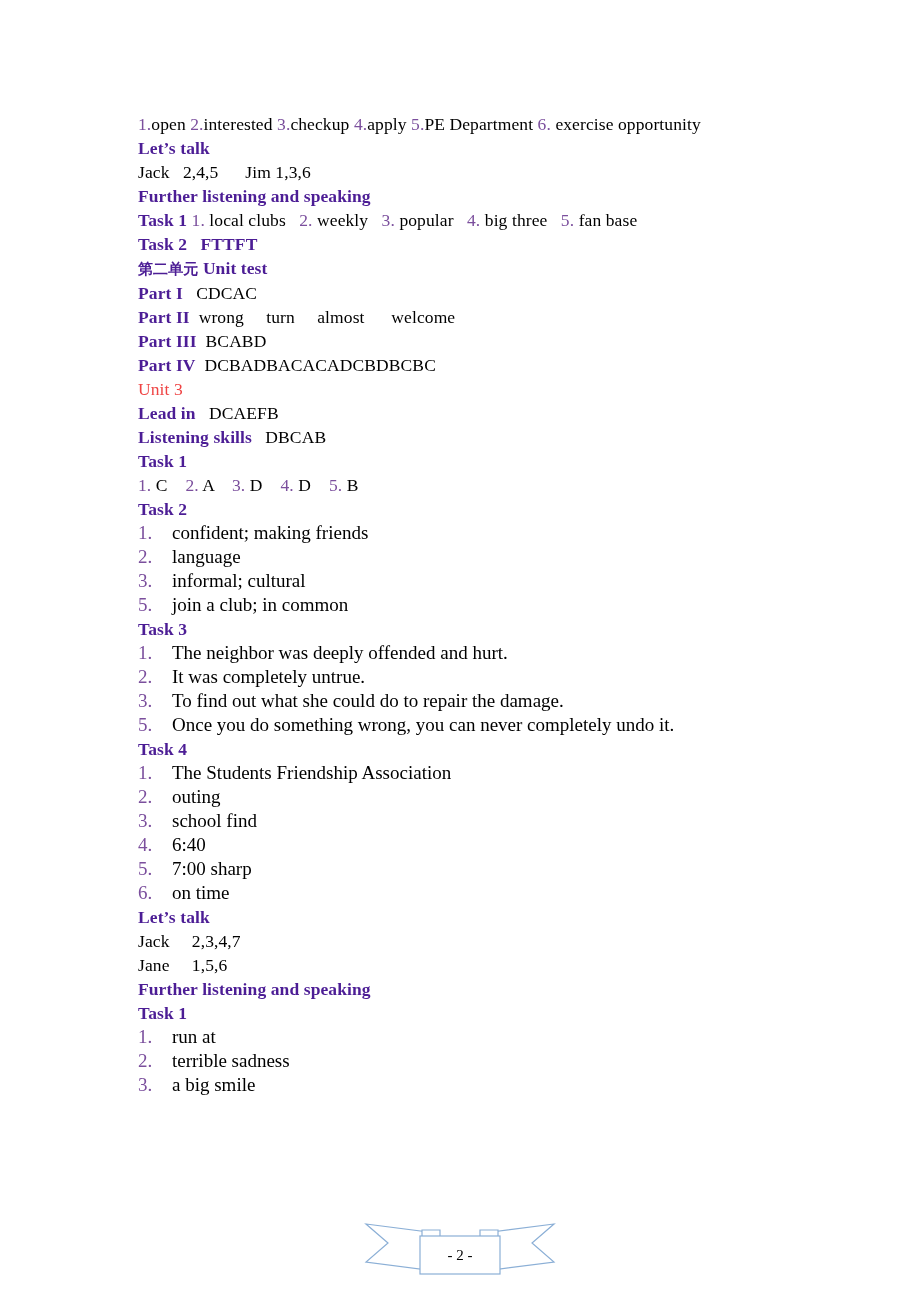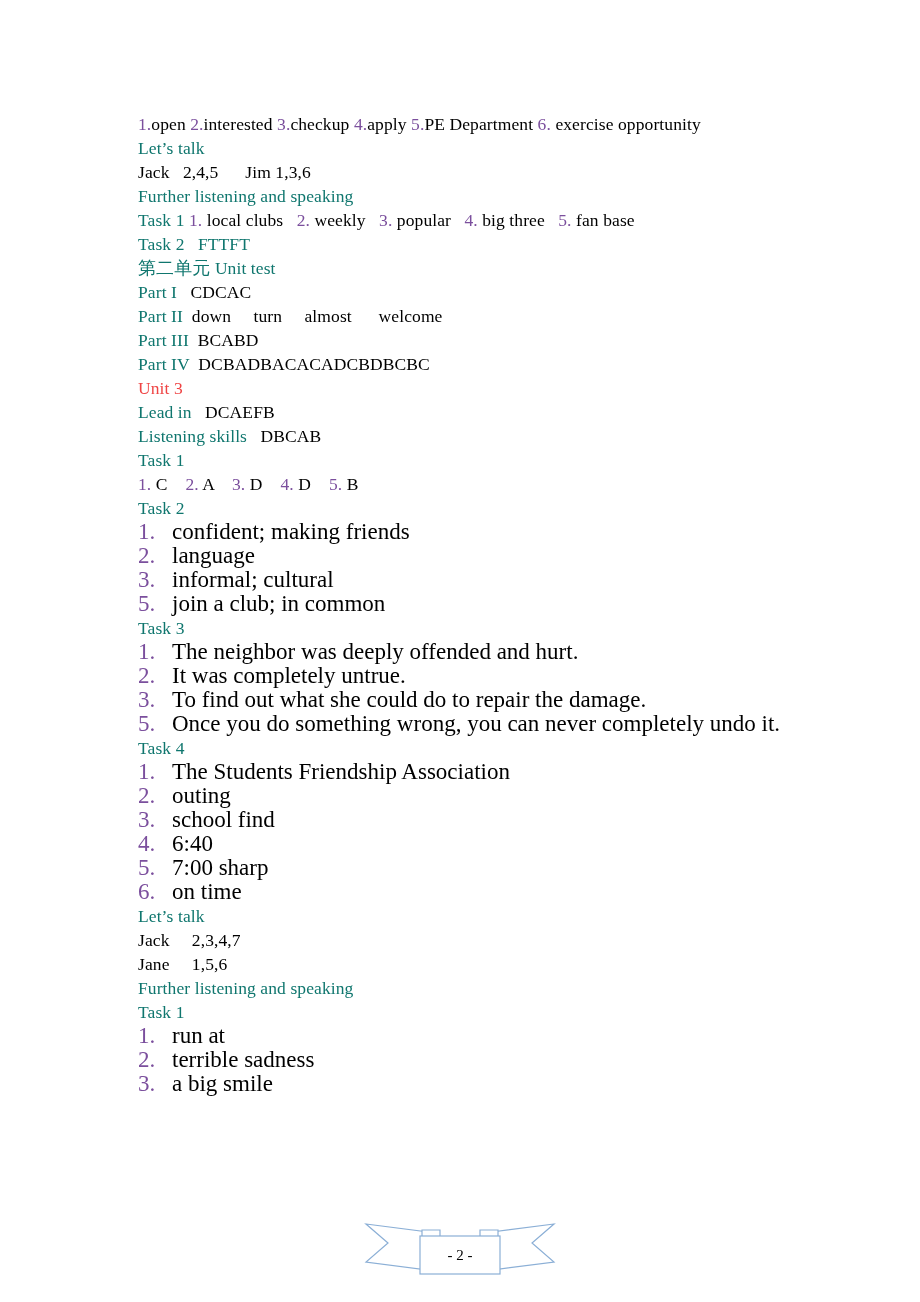--- a/index.html
+++ b/index.html
@@ -29,44 +29,45 @@
     top: 112px;
     width: 660px;
   }
   .line {
     font-size: 17.5px;
     line-height: 24px;
     white-space: pre;
     letter-spacing: 0.1px;
   }
   .heading {
-    color: #0f766e;
+    color: #4c1d95;
+    font-weight: bold;
   }
   .heading-red {
     color: #ef4444;
   }
   .num {
     color: #7B4F9D;
   }
   .blk {
     color: #000000;
   }
   .listline {
-    font-size: 23px;
+    font-size: 19px;
     line-height: 24px;
     white-space: pre;
   }
   .listline .marker {
     color: #7B4F9D;
     display: inline-block;
     width: 34px;
   }
   .cjk {
     font-family: "DejaVu Sans", "Liberation Sans", sans-serif;
-    font-size: 18px;
+    font-size: 15px;
   }
   
   .footer {
     position: absolute;
     left: 0;
     top: 1212px;
     width: 920px;
     height: 78px;
   }
   .footer svg {
@@ -94,21 +95,21 @@
     <div class="line heading">Further listening and speaking</div>
 
     <div class="line"><span class="heading">Task 1 </span><span class="num">1.</span><span class="blk"> local clubs   </span><span class="num">2.</span><span class="blk"> weekly   </span><span class="num">3.</span><span class="blk"> popular   </span><span class="num">4.</span><span class="blk"> big three   </span><span class="num">5.</span><span class="blk"> fan base</span></div>
 
     <div class="line heading">Task 2   FTTFT</div>
 
     <div class="line"><span class="heading cjk">第二单元</span><span class="heading"> Unit test</span></div>
 
     <div class="line"><span class="heading">Part I</span><span class="blk">   CDCAC</span></div>
 
-    <div class="line"><span class="heading">Part II</span><span class="blk">  down     turn     almost      welcome</span></div>
+    <div class="line"><span class="heading">Part II</span><span class="blk">  wrong     turn     almost      welcome</span></div>
 
     <div class="line"><span class="heading">Part III</span><span class="blk">  BCABD</span></div>
 
     <div class="line"><span class="heading">Part IV</span><span class="blk">  DCBADBACACADCBDBCBC</span></div>
 
     <div class="line heading-red">Unit 3</div>
 
     <div class="line"><span class="heading">Lead in</span><span class="blk">   DCAEFB</span></div>
 
     <div class="line"><span class="heading">Listening skills</span><span class="blk">   DBCAB</span></div>

